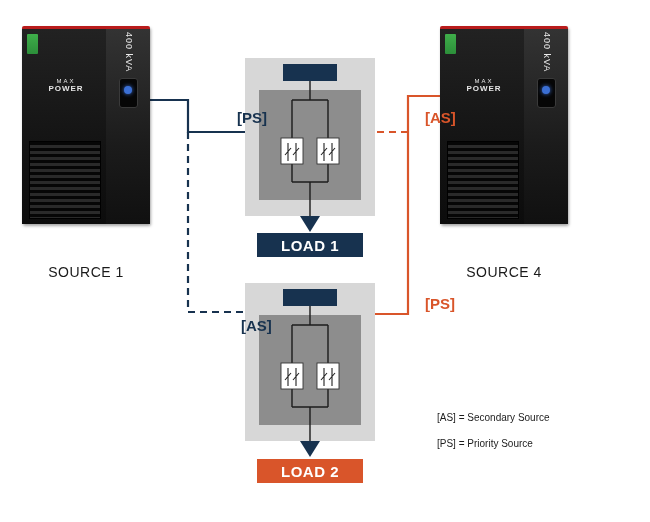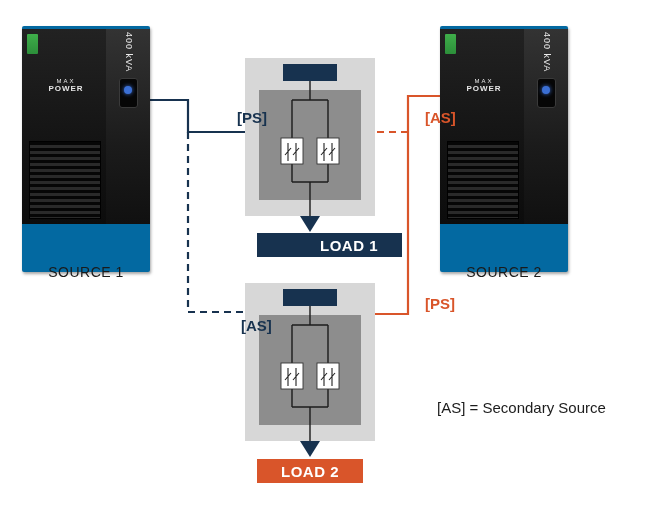--- a/index.html
+++ b/index.html
@@ -6,49 +6,49 @@
     --navy:#17324f;
     --orange:#d9552a;
     --gray-light:#d7d7d7;
     --gray-dark:#8d8d8d;
   }
   html,body{margin:0;padding:0;background:#fff;}
   body{font-family:"Liberation Sans", sans-serif;}
   #stage{position:relative;width:650px;height:522px;background:#fff;overflow:hidden;}
 
   
-  .cab{position:absolute;width:128px;height:246px;background:#0369a1;border-radius:2px;box-shadow:1px 2px 3px rgba(0,0,0,.35);}
+  .cab{position:absolute;width:128px;height:198px;background:#b91c1c;border-radius:2px;box-shadow:1px 2px 3px rgba(0,0,0,.35);}
   .cab .front{position:absolute;left:0;top:3px;width:84px;height:195px;background:linear-gradient(180deg,#222 0%,#111 70%,#0c0c0c 100%);border-right:1px solid #000;}
   .cab .side{position:absolute;right:0;top:3px;width:44px;height:195px;background:linear-gradient(180deg,#333 0%,#1b1b1b 60%,#101010 100%);}
   .cab .vents{position:absolute;left:7px;top:112px;width:70px;height:76px;background:repeating-linear-gradient(180deg,#060606 0 3px,#2a2a2a 3px 6px);border:1px solid #000;}
   .cab .badge{position:absolute;left:5px;top:8px;width:11px;height:20px;background:linear-gradient(180deg,#3fae4a,#2c8f3a);border-radius:1px;}
   .cab .rating{position:absolute;right:16px;top:6px;color:#eaeaea;font-size:9px;letter-spacing:1px;writing-mode:vertical-rl;}
   .cab .display{position:absolute;right:12px;top:52px;width:17px;height:28px;background:#060606;border:1px solid #3a3a3a;border-radius:3px;}
   .cab .display::after{content:"";position:absolute;left:4px;top:7px;width:8px;height:8px;border-radius:50%;background:#3b6fd4;box-shadow:0 0 4px #3b6fd4;}
   .cab .brand{position:absolute;left:22px;top:52px;width:44px;text-align:center;color:#e6e6e6;line-height:1.1;}
   .cab .brand .t{font-size:6px;letter-spacing:2px;display:block;}
   .cab .brand .b{font-size:8px;font-weight:bold;letter-spacing:1px;display:block;}
 
   .src-label{position:absolute;width:128px;text-align:center;font-size:14px;letter-spacing:.5px;color:#1a1a1a;margin-top:33px;}
 
   
   .sts{position:absolute;width:130px;height:175px;}
 
   
   .load{position:absolute;width:106px;height:24px;display:flex;align-items:center;justify-content:center;color:#fff;font-weight:bold;font-size:15px;letter-spacing:.5px;}
-  .load.navy{background:var(--navy);padding-left:39px;}
+  .load.navy{background:var(--navy);}
   .load.orange{background:var(--orange);}
 
   
   .conn{position:absolute;font-size:15px;font-weight:600;padding-left:44px;}
   .conn.navy{color:var(--navy);}
   .conn.orange{color:var(--orange);}
 
   
-  .legend{position:absolute;left:437px;top:395px;font-size:15px;color:#1c1c1c;line-height:26px;}
+  .legend{position:absolute;left:437px;top:405px;font-size:10px;color:#1c1c1c;line-height:26px;}
 
   
   #wires{position:absolute;left:0;top:0;pointer-events:none;}
 </style>
 </head>
 <body>
 
 <div id="stage">
 
   <svg id="wires" width="650" height="522" viewBox="0 0 650 522">
@@ -83,21 +83,21 @@
     </div>
     <div class="side"></div>
     <div class="badge"></div>
     <div class="rating">400 kVA</div>
     <div class="display"></div>
     <div class="brand">
       <span class="t">MAX</span>
       <span class="b">POWER</span>
     </div>
   </div>
-  <div class="src-label" style="left:440px;top:231px;">SOURCE 2</div>
+  <div class="src-label" style="left:440px;top:231px;">SOURCE 4</div>
 
   <div class="sts" style="left:245px;top:58px;">
     <svg width="130" height="175" viewBox="0 0 130 175">
       <rect x="0" y="0" width="130" height="158" style="fill:var(--gray-light)"></rect>
       <rect x="38" y="6" width="54" height="17" style="fill:var(--navy)"></rect>
       <rect x="14" y="32" width="102" height="110" style="fill:var(--gray-dark)"></rect>
       <g fill="none" stroke="#1c1c1c" stroke-width="1.4">
         <path d="M65 23 V42 M47 42 H83 M47 42 V124 M83 42 V124 M47 124 H83 M65 124 V160"></path>
       </g>
       <g>
@@ -134,15 +134,16 @@
   </div>
   <div class="load orange" style="left:257px;top:459px;">LOAD 2</div>
 
   <span class="conn navy" style="left:193px;top:109px;">[PS]</span>
   <span class="conn navy" style="left:197px;top:317px;">[AS]</span>
   <span class="conn orange" style="left:381px;top:109px;">[AS]</span>
   <span class="conn orange" style="left:381px;top:295px;">[PS]</span>
 
   <div class="legend">
     <div>[AS] = Secondary Source</div>
+    <div>[PS] = Priority Source</div>
   </div>
 
 </div>
 
 </body></html>

